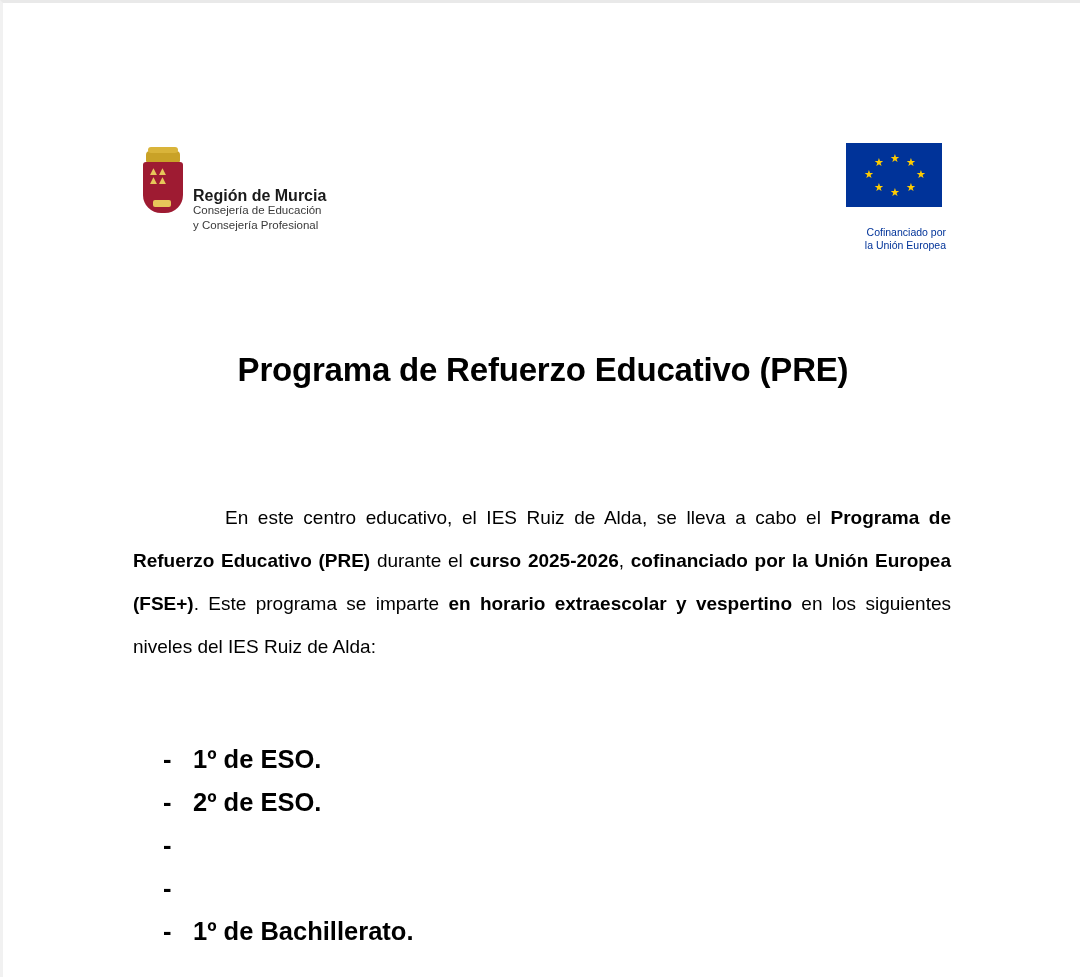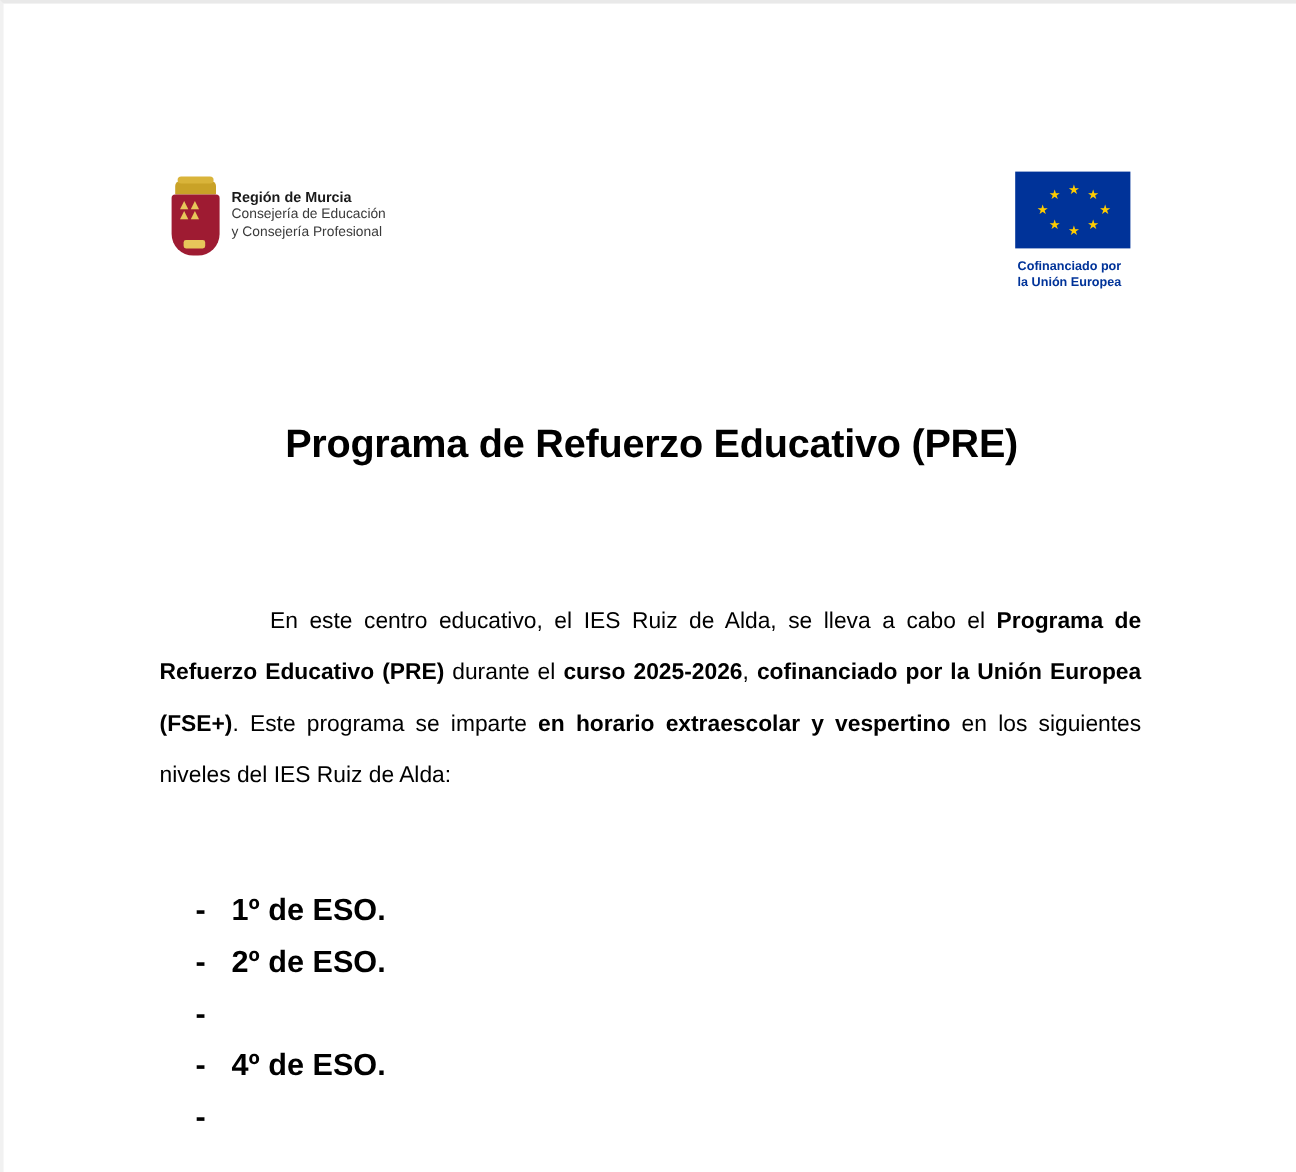--- a/index.html
+++ b/index.html
@@ -91,24 +91,25 @@
     left: 12px;
     width: 18px;
     height: 7px;
     background: #e7c65a;
     border-radius: 2px;
   }
   .murcia-text {
     padding-top: 6px;
   }
   .murcia-text .l1 {
-    font-size: 12px;
+    font-size: 16px;
     font-weight: bold;
     color: #1a1a1a;
     line-height: 15px;
+    margin-top: 31px;
   }
   .murcia-text .l2,
   .murcia-text .l3 {
     font-size: 11.5px;
     color: #3a3a3a;
     line-height: 15px;
   }
 
   .eu-logo {
     position: absolute;
@@ -124,26 +125,26 @@
     background: #003399;
   }
   .eu-flag .star {
     position: absolute;
     color: #ffcc00;
     font-size: 11px;
     line-height: 11px;
     font-family: "DejaVu Sans", sans-serif;
   }
   .eu-caption {
-    margin-top: 9px;
+    margin-top: 19px;
     font-size: 10.5px;
-    font-weight: bold;
+    font-weight: normal;
     color: #003399;
     line-height: 12.5px;
-    text-align: left;
+    text-align: right;
     padding-left: 2px;
   }
 
   
   .title {
     position: absolute;
     top: 318px;
     left: 130px;
     width: 820px;
     text-align: center;
@@ -242,20 +243,20 @@
     </div>
     <div class="row">
       <span class="dash">-</span>
       <span>2º de ESO.</span>
     </div>
     <div class="row">
       <span class="dash">-</span>
     </div>
     <div class="row">
       <span class="dash">-</span>
-      <span>4º de ESO.</span>
-    </div>
-    <div class="row">
-      <span class="dash">-</span>
+    </div>
+    <div class="row">
+      <span class="dash">-</span>
+      <span>1º de Bachillerato.</span>
     </div>
   </div>
 
 </div>
 
 </body></html>

